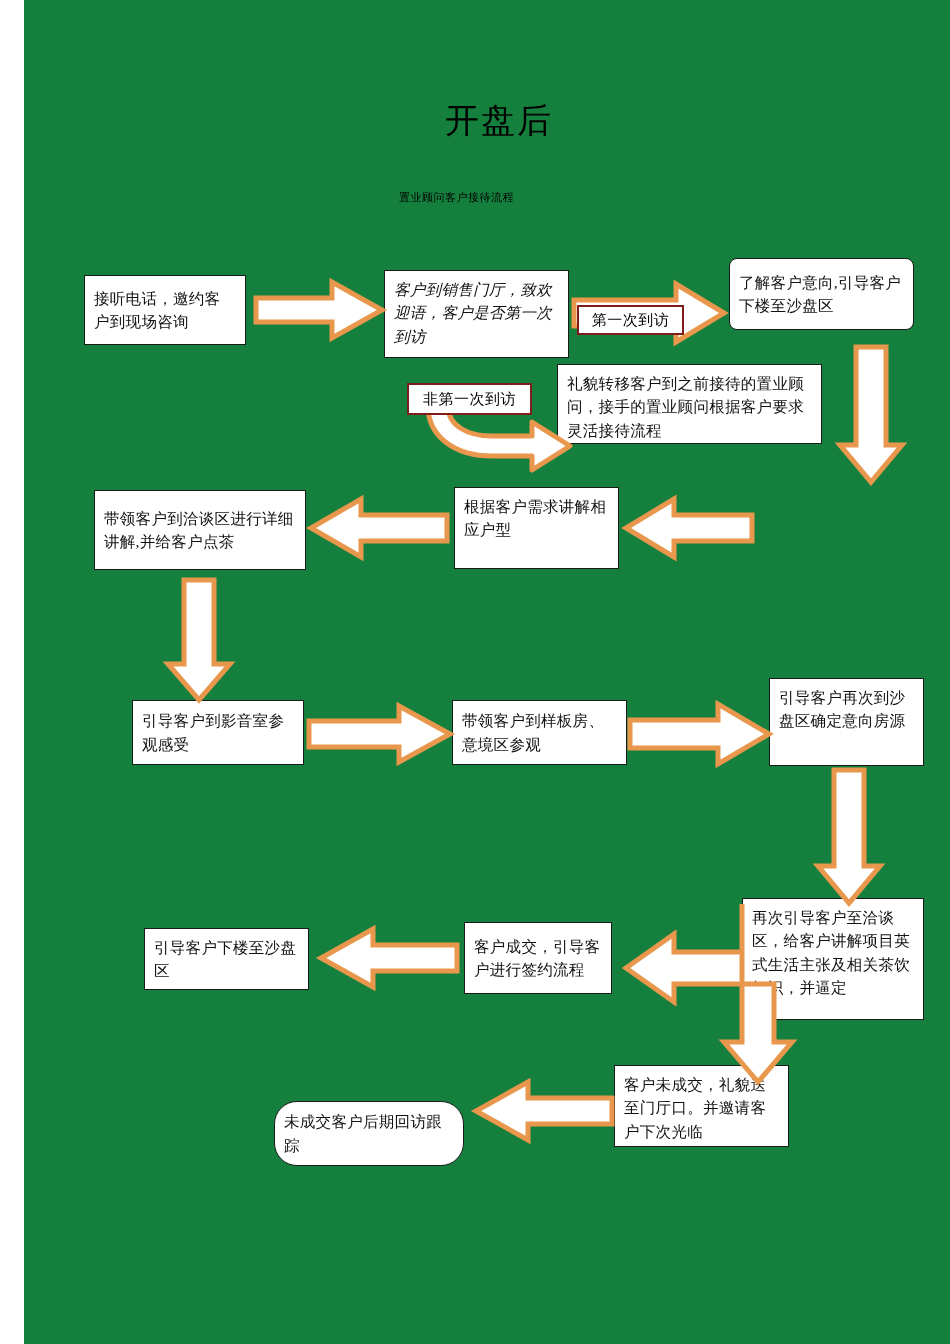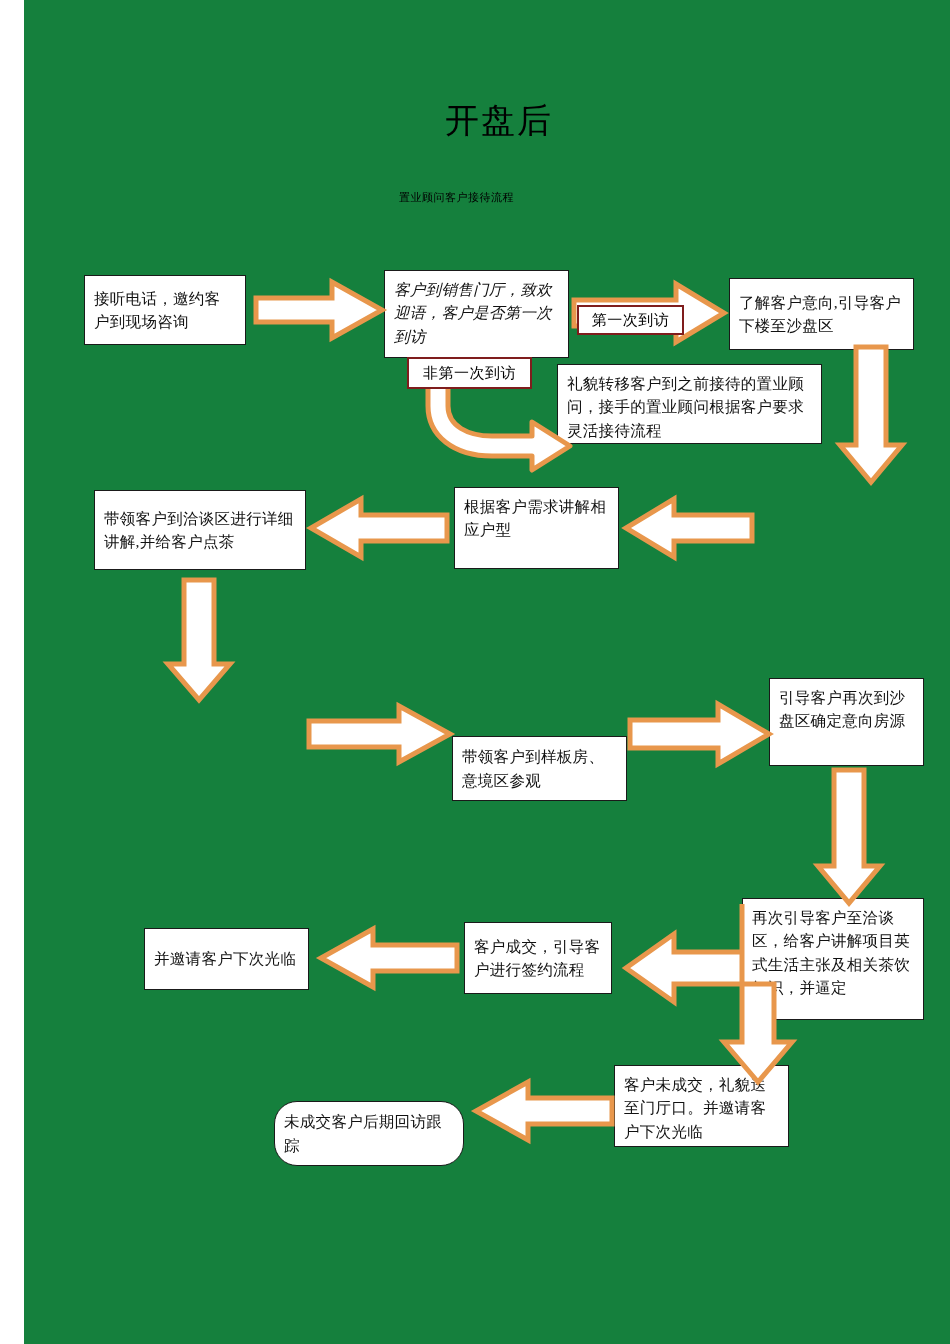--- a/index.html
+++ b/index.html
@@ -93,25 +93,25 @@
   <div class="arrow" style="left:548px; top:280px; width:155px; height:66px;">
     <svg width="155" height="66" viewBox="0 0 155 66">
       <polygon points="2,20 104,20 104,4 152,33 104,62 104,46 2,46" fill="#FFFFFF" stroke="#E8974C" stroke-width="5" stroke-linejoin="miter"></polygon>
     </svg>
   </div>
 
   <div class="label" style="left:553px; top:305px; width:107px; height:30px;">
     <span>第一次到访</span>
   </div>
 
-  <div class="node center" style="left:705px; top:278px; width:185px; height:72px;">
+  <div class="node center" style="left:705px; top:258px; width:185px; height:72px;border-radius:8px;">
     <span class="txt">了解客户意向,引导客户下楼至沙盘区</span>
   </div>
 
-  <div class="label" style="left:383px; top:357px; width:125px; height:32px;">
+  <div class="label" style="left:383px; top:383px; width:125px; height:32px;">
     <span>非第一次到访</span>
   </div>
 
   <div class="arrow" style="left:400px; top:388px; width:145px; height:80px;">
     <svg width="145" height="80" viewBox="0 0 145 80">
       <path d="M 4,2 L 4,22 C 4,42 24,52 48,52 L 88,52 L 88,38 L 126,62 L 88,86 L 88,72 L 48,72
                C 10,72 -16,52 -16,22 L -16,2 Z" transform="translate(20,-4)" fill="#FFFFFF" stroke="#E8974C" stroke-width="5" stroke-linejoin="round"></path>
     </svg>
   </div>
 
@@ -145,28 +145,31 @@
   <div class="node center" style="left:70px; top:490px; width:212px; height:80px;">
     <span class="txt">带领客户到洽谈区进行详细讲解,并给客户点茶</span>
   </div>
 
   <div class="arrow" style="left:140px; top:578px; width:70px; height:125px;">
     <svg width="70" height="125" viewBox="0 0 70 125">
       <polygon points="20,2 50,2 50,86 66,86 35,122 4,86 20,86" fill="#FFFFFF" stroke="#E8974C" stroke-width="5" stroke-linejoin="miter"></polygon>
     </svg>
   </div>
 
+  <div class="node center" style="left:108px; top:700px; width:172px; height:65px;">
+    <span class="txt">引导客户到影音室参观感受</span>
+  </div>
 
   <div class="arrow" style="left:283px; top:703px; width:145px; height:62px;">
     <svg width="145" height="62" viewBox="0 0 145 62">
       <polygon points="2,18 92,18 92,3 143,31 92,59 92,44 2,44" fill="#FFFFFF" stroke="#E8974C" stroke-width="5" stroke-linejoin="miter"></polygon>
     </svg>
   </div>
 
-  <div class="node center" style="left:428px; top:736px; width:175px; height:65px;">
+  <div class="node center" style="left:428px; top:700px; width:175px; height:65px;">
     <span class="txt">带领客户到样板房、意境区参观</span>
   </div>
 
   <div class="arrow" style="left:604px; top:700px; width:143px; height:68px;">
     <svg width="143" height="68" viewBox="0 0 143 68">
       <polygon points="2,20 90,20 90,4 141,34 90,64 90,48 2,48" fill="#FFFFFF" stroke="#E8974C" stroke-width="5" stroke-linejoin="miter"></polygon>
     </svg>
   </div>
 
   <div class="node" style="left:745px; top:678px; width:155px; height:88px;">
@@ -194,21 +197,21 @@
     <span class="txt">客户成交，引导客户进行签约流程</span>
   </div>
 
   <div class="arrow" style="left:295px; top:925px; width:140px; height:66px;">
     <svg width="140" height="66" viewBox="0 0 140 66">
       <polygon points="138,20 54,20 54,4 2,33 54,62 54,46 138,46" fill="#FFFFFF" stroke="#E8974C" stroke-width="5" stroke-linejoin="miter"></polygon>
     </svg>
   </div>
 
   <div class="node center" style="left:120px; top:928px; width:165px; height:62px;">
-    <span class="txt">并邀请客户下次光临</span>
+    <span class="txt">引导客户下楼至沙盘区</span>
   </div>
 
   <div class="node" style="left:590px; top:1065px; width:175px; height:82px;">
     <span class="txt">客户未成交，礼貌送至门厅口。并邀请客户下次光临</span>
   </div>
 
   <div class="arrow" style="left:450px; top:1078px; width:140px; height:66px;">
     <svg width="140" height="66" viewBox="0 0 140 66">
       <polygon points="138,20 54,20 54,4 2,33 54,62 54,46 138,46" fill="#FFFFFF" stroke="#E8974C" stroke-width="5" stroke-linejoin="miter"></polygon>
     </svg>

